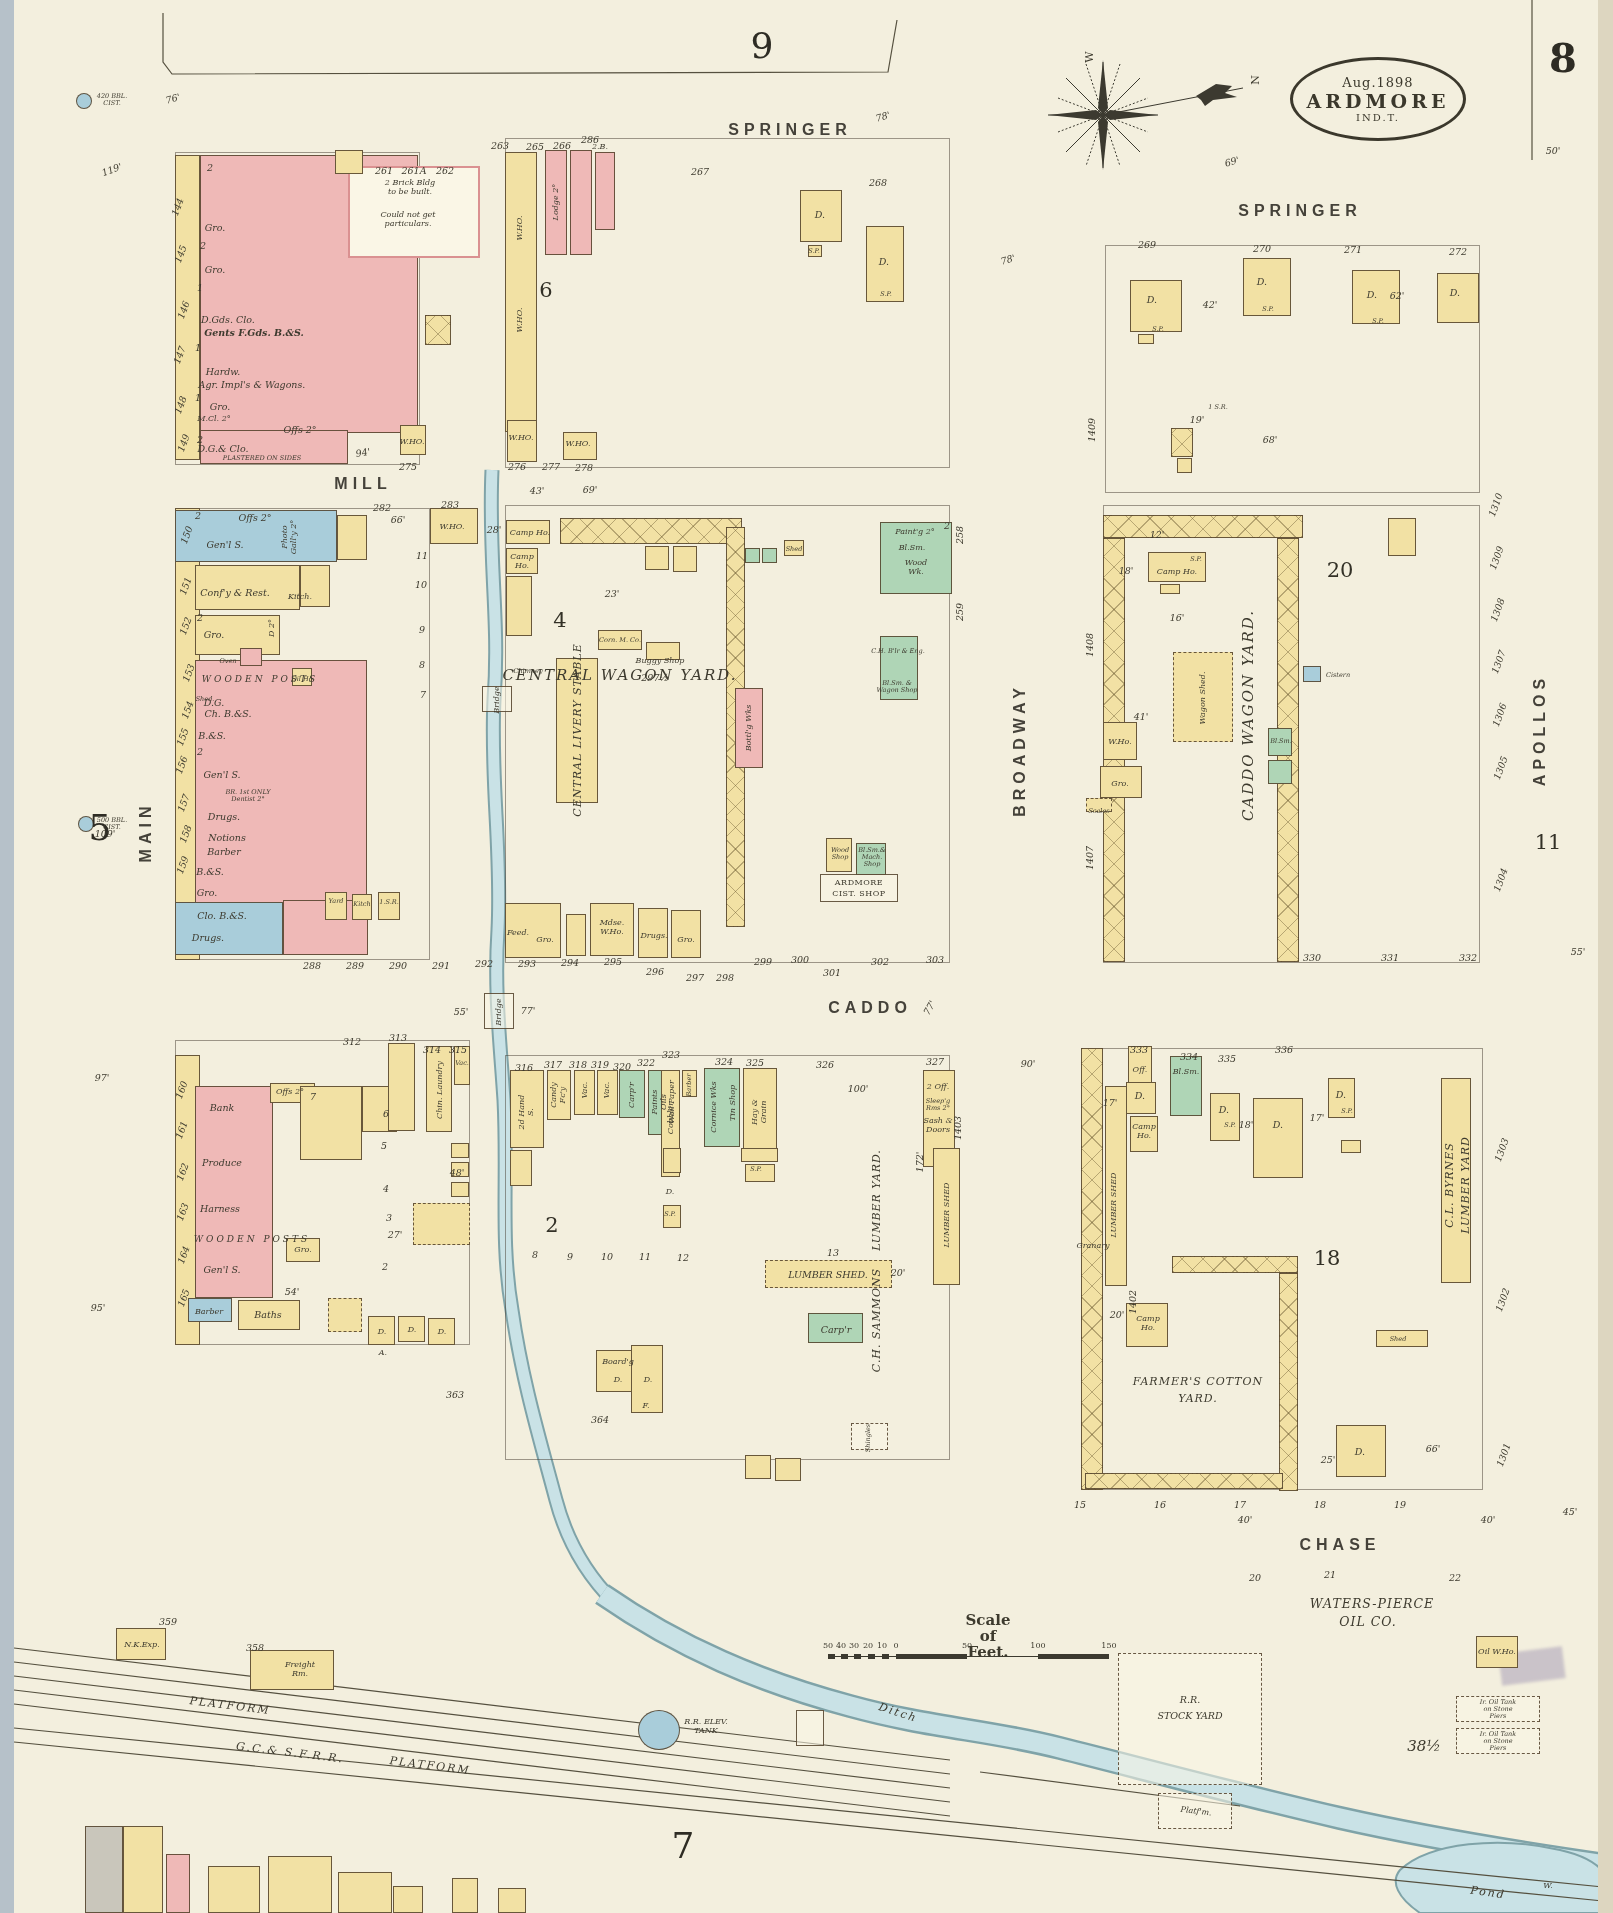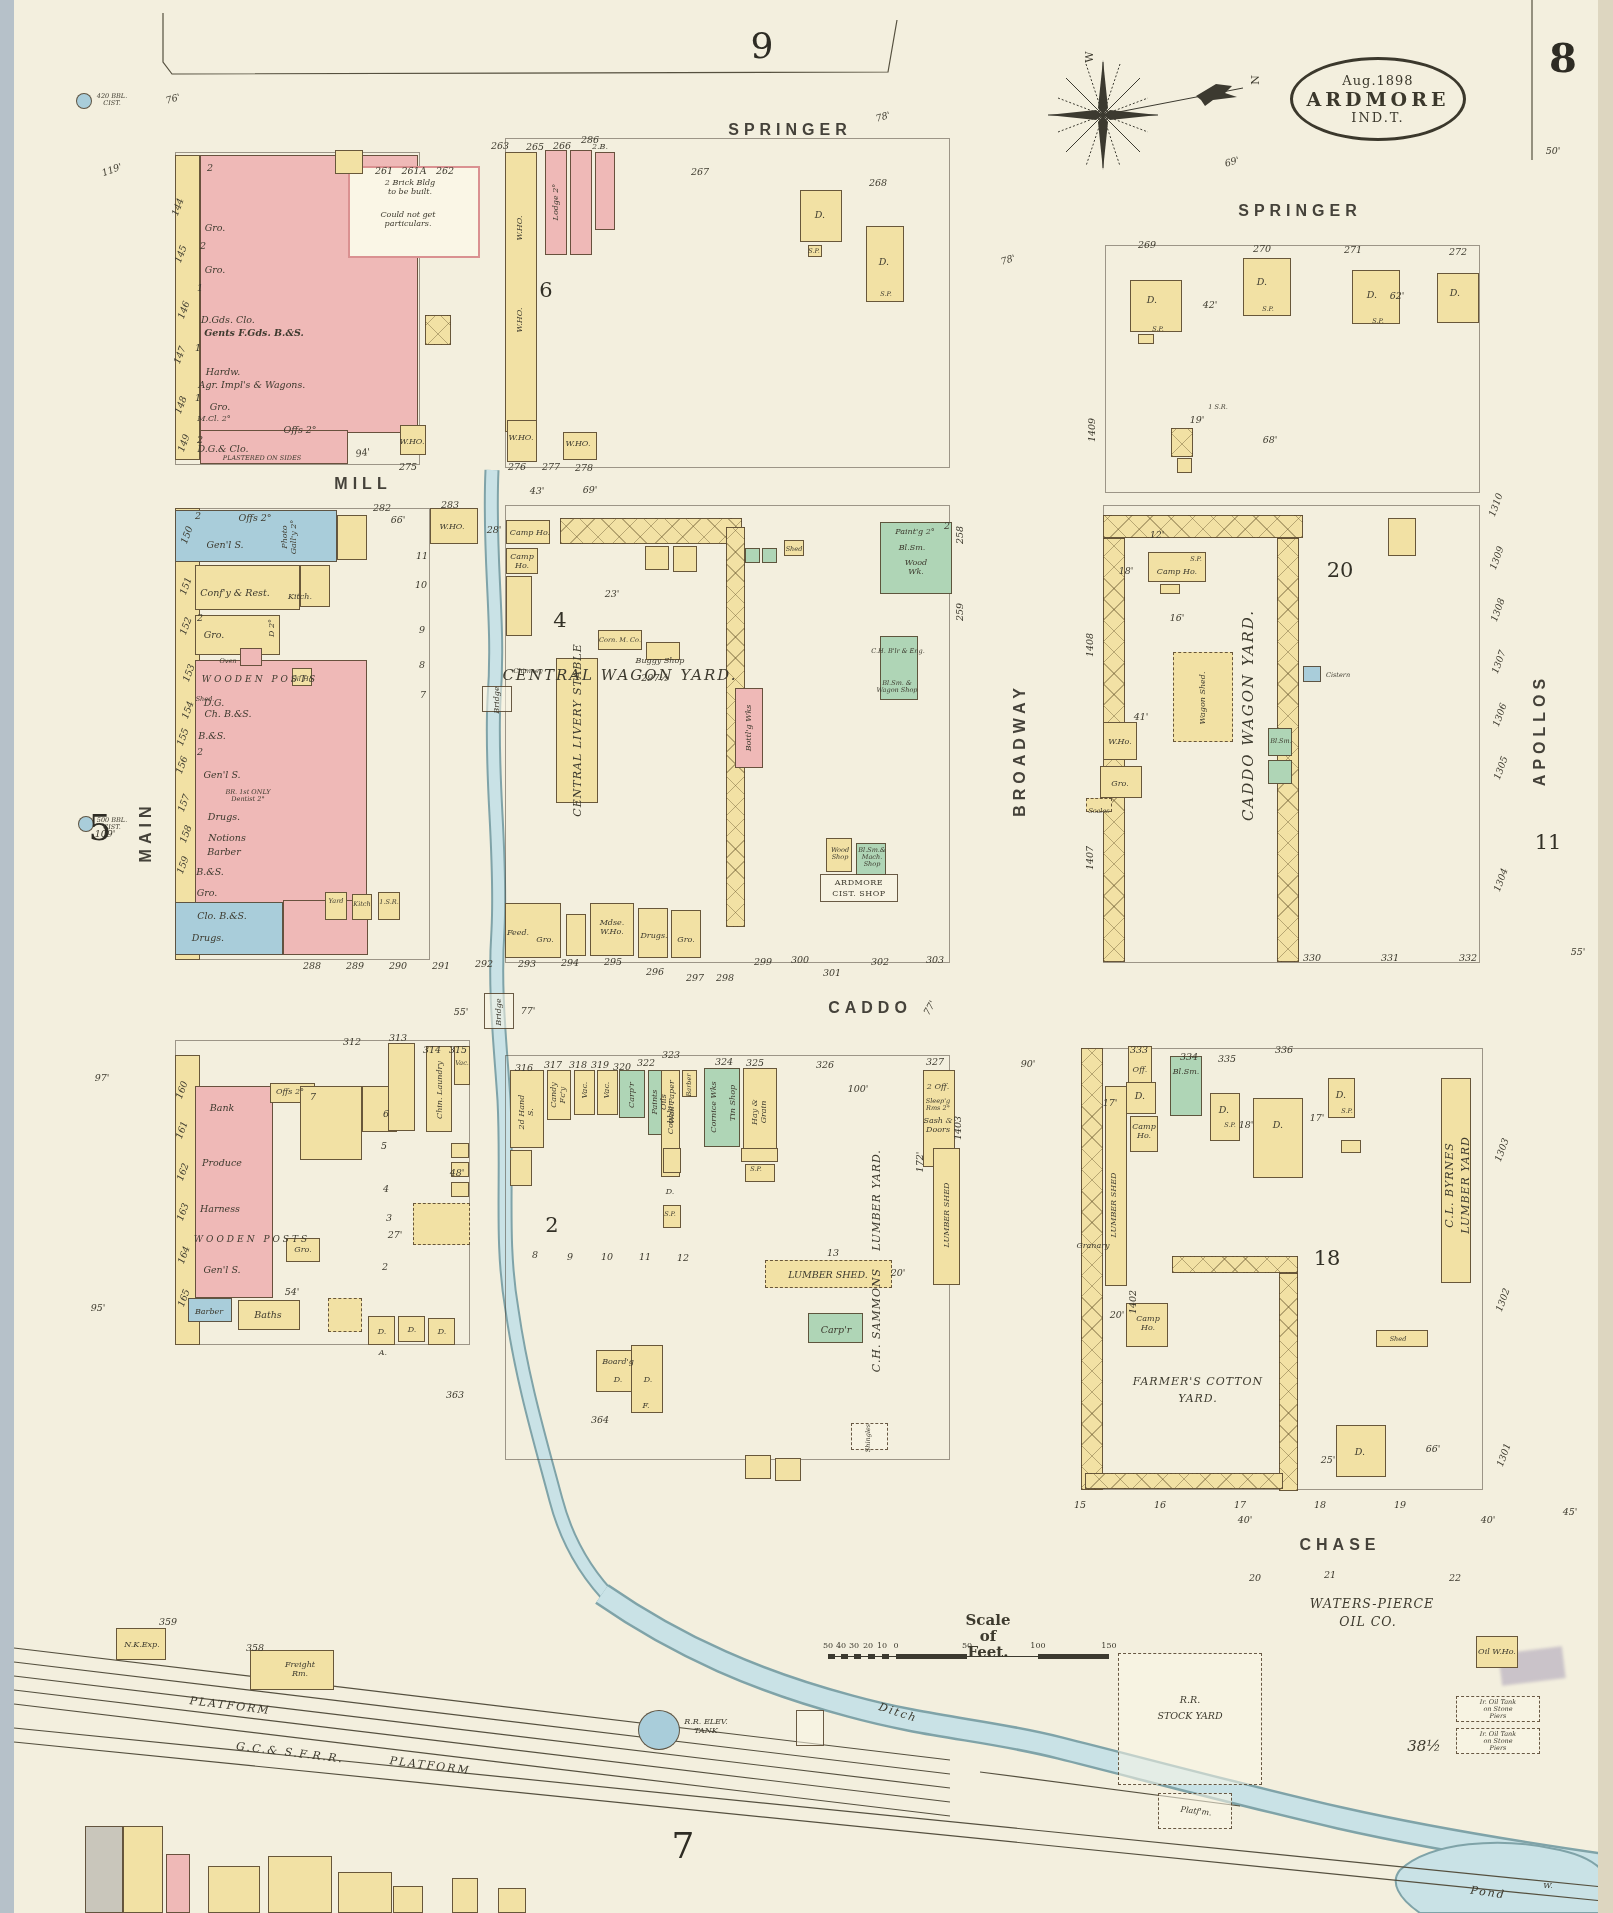--- a/index.html
+++ b/index.html
@@ -37,21 +37,21 @@
   .c-gr{background-color:#c9c6bb;}
   .dash{border-style:dashed;}
   .round{border-radius:50%;}
   .xb{background-image:repeating-linear-gradient(45deg,rgba(96,78,40,.4) 0 1px,transparent 1px 15px),
                         repeating-linear-gradient(-45deg,rgba(96,78,40,.4) 0 1px,transparent 1px 15px);}
   .outline{position:absolute;box-sizing:border-box;border:1px solid rgba(70,60,48,.5);}
   #stamp{position:absolute;left:1290px;top:57px;width:170px;height:78px;border:3px solid #3b382c;
          border-radius:50%;display:flex;flex-direction:column;align-items:center;justify-content:center;color:#3b382c;}
   #stamp .s1{font-size:13px;letter-spacing:1px;}
   #stamp .s2{font-size:19px;letter-spacing:4px;font-weight:bold;}
-  #stamp .s3{font-size:13px;letter-spacing:2px;}
+  #stamp .s3{font-size:10px;letter-spacing:2px;}
   #corner8{position:absolute;left:1528px;top:34px;width:70px;text-align:center;}
   #scalebar{position:absolute;left:0;top:0;}
   .seg{position:absolute;height:5px;background:#3c3a30;}
   .segline{position:absolute;height:1px;background:#3c3a30;}
   #archive-stamp{position:absolute;left:1500px;top:1650px;width:64px;height:32px;background:#9a8fb0;
                  opacity:.45;filter:blur(1.5px);transform:rotate(-7deg);}
   svg{position:absolute;left:0;top:0;}
 </style>
 </head>
 <body>

